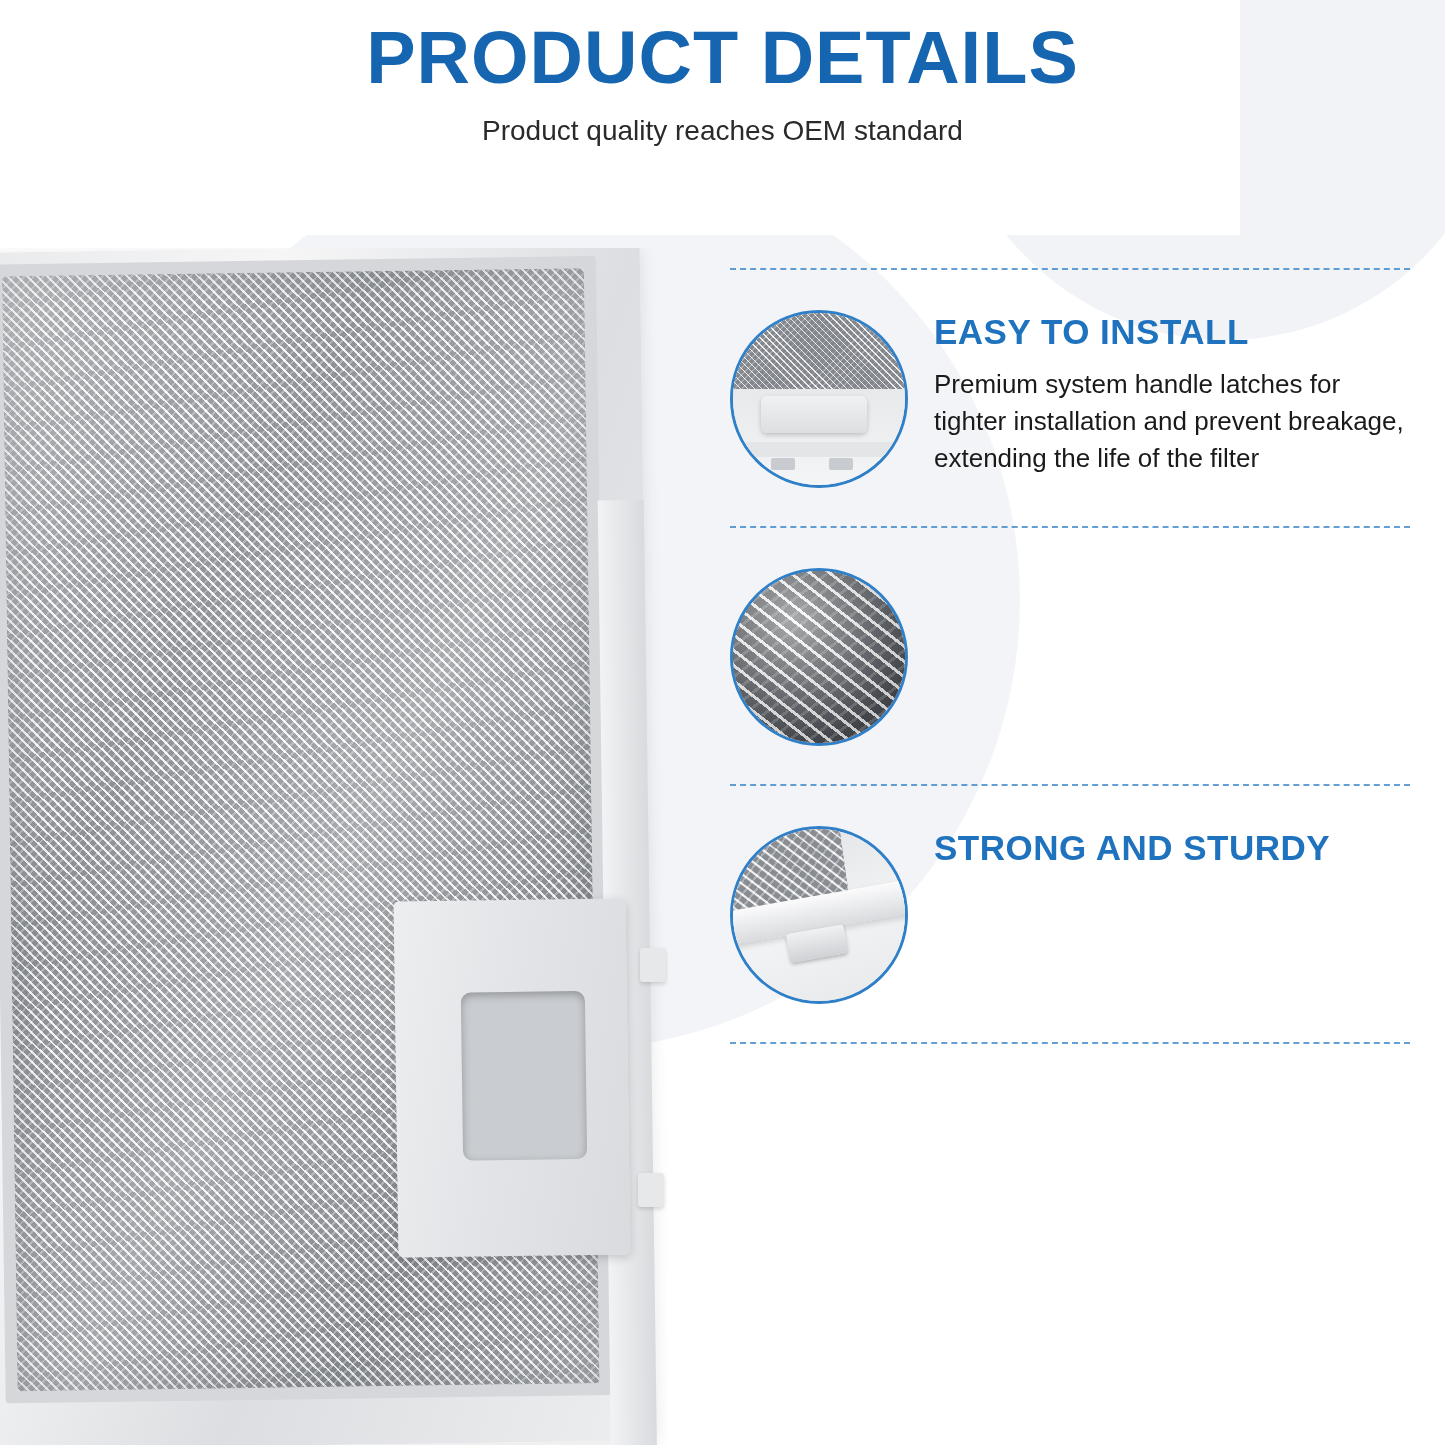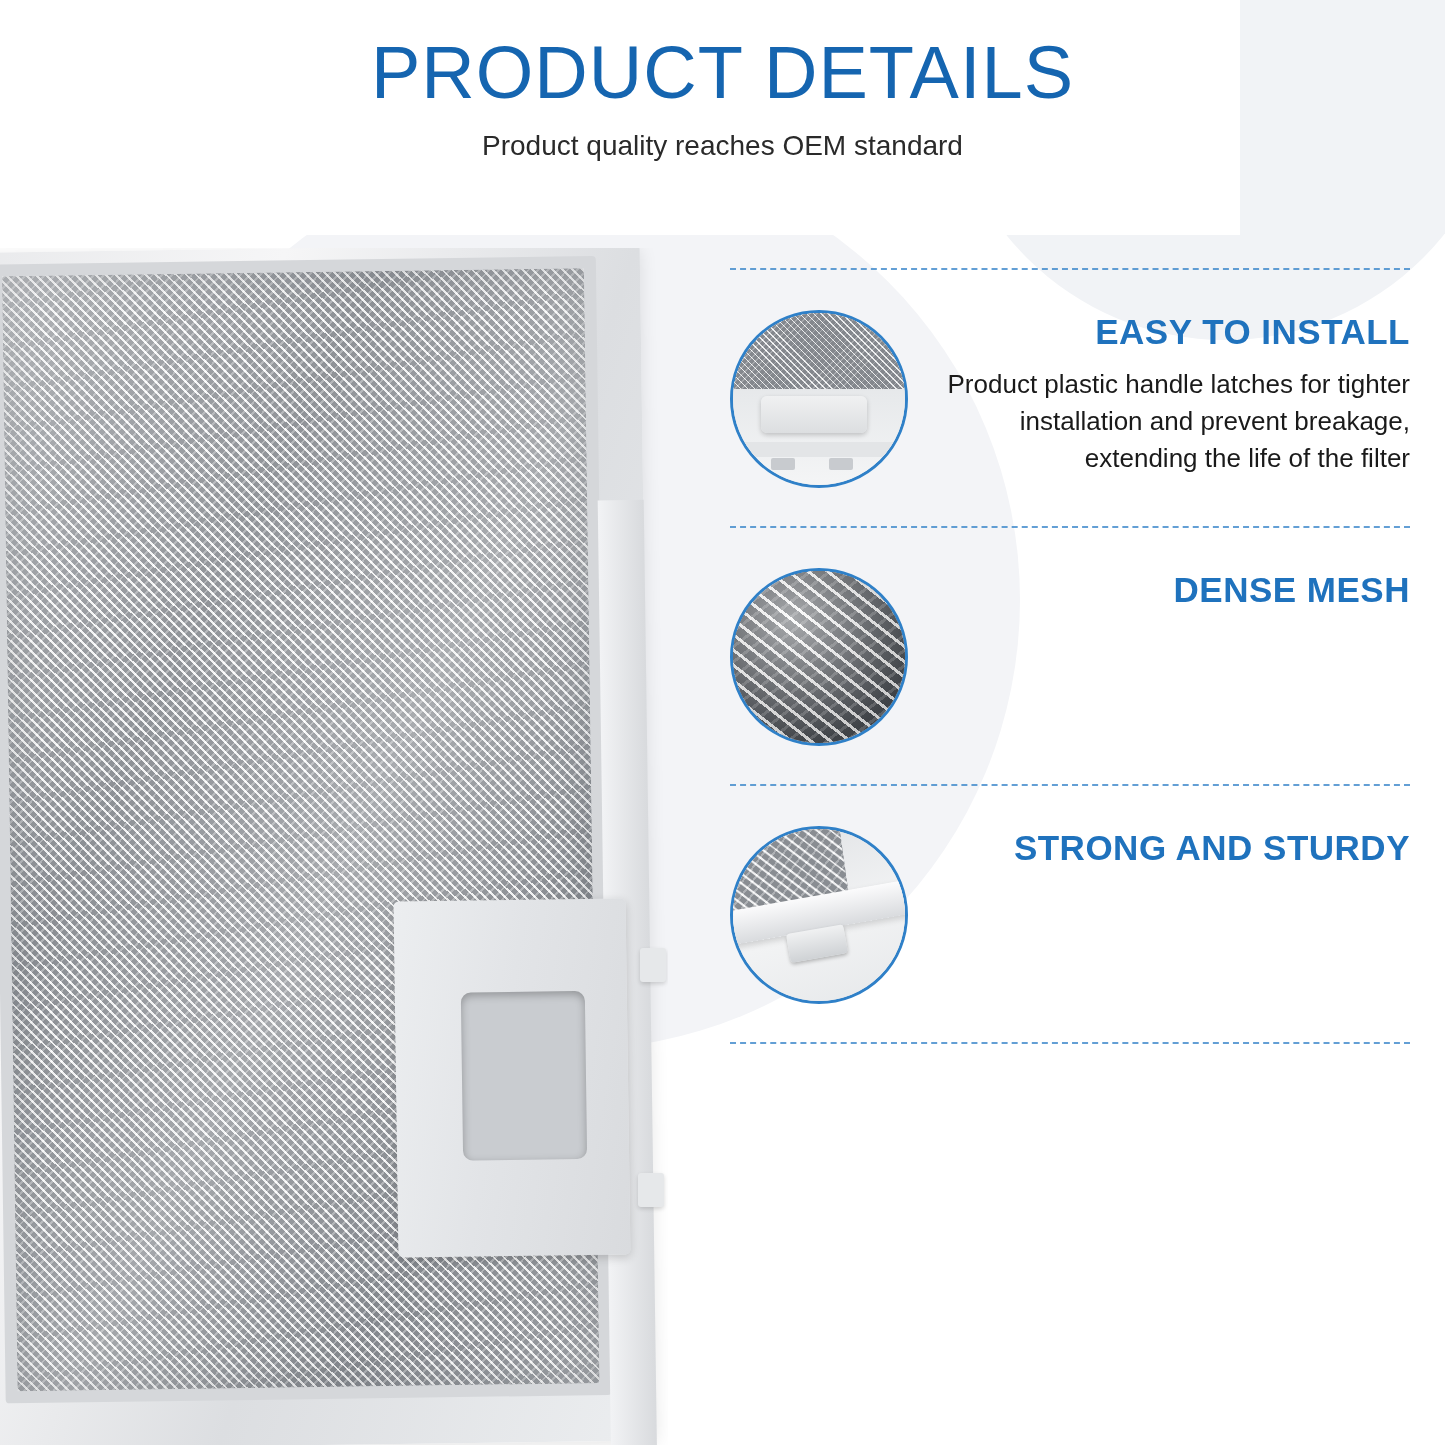--- a/index.html
+++ b/index.html
@@ -42,23 +42,23 @@
 
   
   .header {
     position: absolute;
     left: 0; top: 0;
     width: 1445px;
     z-index: 5;
     text-align: center;
   }
   .title {
-    margin-top: 34px;
+    margin-top: 19px;
     font-size: 74px;
-    font-weight: normal;
+    font-weight: bold;
     letter-spacing: 1px;
     color: #1565b0;
     line-height: 1.05;
   }
   .subtitle {
     margin-top: 18px;
     font-size: 28px;
     color: #2a2a2a;
     font-weight: 400;
   }
@@ -197,21 +197,21 @@
   .t3-mesh { position:absolute; left:-5%; top:-5%; width:70%; height:52%;
     background-color:#c3c6ca;
     background-image: repeating-linear-gradient(45deg, rgba(255,255,255,.85) 0 2px, rgba(120,124,130,.55) 2px 8px),
                       repeating-linear-gradient(-45deg, rgba(255,255,255,.75) 0 2px, rgba(120,124,130,.5) 2px 8px);
     transform: rotate(-8deg); }
   .t3-frame { position:absolute; left:-10%; top:38%; width:130%; height:20%;
     background: linear-gradient(180deg,#fbfbfc,#d9dbde); transform: rotate(-10deg); box-shadow:0 3px 6px rgba(0,0,0,.15); }
   .t3-tab { position:absolute; left:32%; top:58%; width:34%; height:17%;
     background: linear-gradient(180deg,#f0f1f2,#cfd2d5); border-radius:4px; transform: rotate(-10deg); box-shadow:0 2px 4px rgba(0,0,0,.25); }
 
-  .ftext { flex: 1 1 auto; padding-top: 2px; text-align: right; }
+  .ftext { flex: 1 1 auto; padding-top: 2px; }
   .fheading {
     font-size: 35px;
     font-weight: bold;
     color: #1f72bd;
     letter-spacing: 0.5px;
     margin-bottom: 14px;
   }
   .fbody {
     font-size: 26px;
     line-height: 1.42;
@@ -257,35 +257,34 @@
           <div class="t1-bg"></div>
           <div class="t1-mesh"></div>
           <div class="t1-handle"></div>
           <div class="t1-bar"></div>
           <div class="t1-clip1"></div>
           <div class="t1-clip2"></div>
         </div>
       </div>
       <div class="ftext">
         <div class="fheading">EASY TO INSTALL</div>
-        <div class="fbody">Product plastic handle latches for tighter installation and prevent breakage, extending the life of the filter</div>
+        <div class="fbody">Premium system handle latches for tighter installation and prevent breakage, extending the life of the filter</div>
       </div>
     </div>
 
     <div class="divider"></div>
 
     <div class="feature">
       <div class="thumb">
         <div class="thumb-inner">
           <div class="t2-bg"></div>
           <div class="t2-sheen"></div>
         </div>
       </div>
       <div class="ftext">
-        <div class="fheading">DENSE MESH</div>
       </div>
     </div>
 
     <div class="divider"></div>
 
     <div class="feature">
       <div class="thumb">
         <div class="thumb-inner">
           <div class="t3-bg"></div>
           <div class="t3-mesh"></div>

